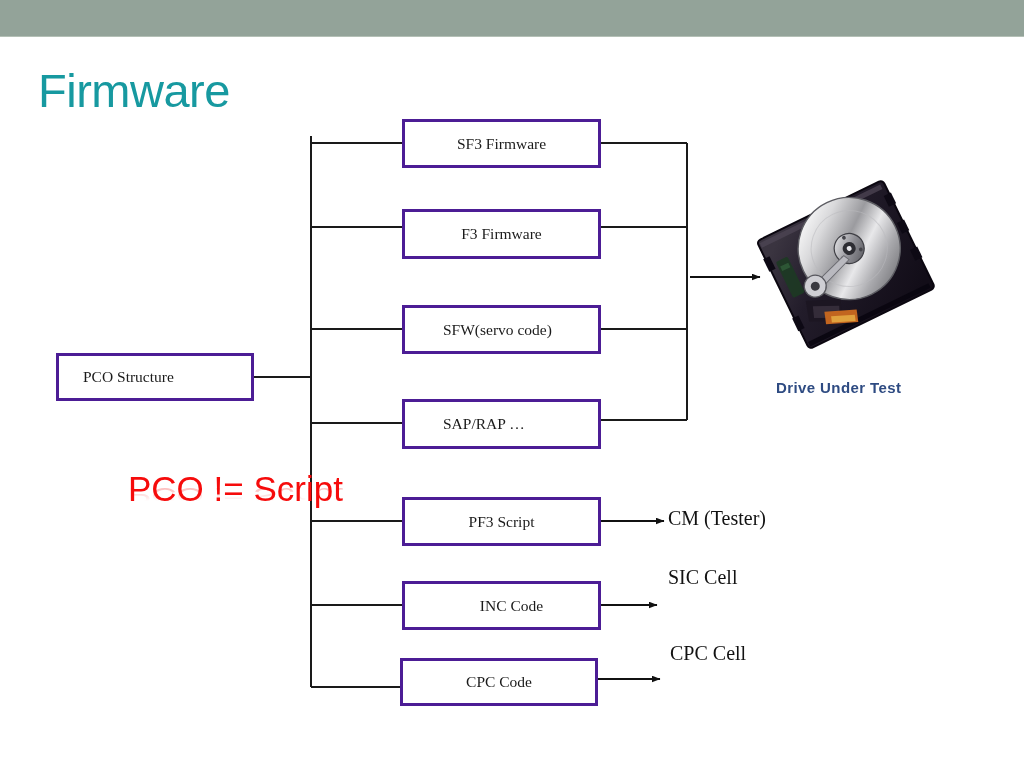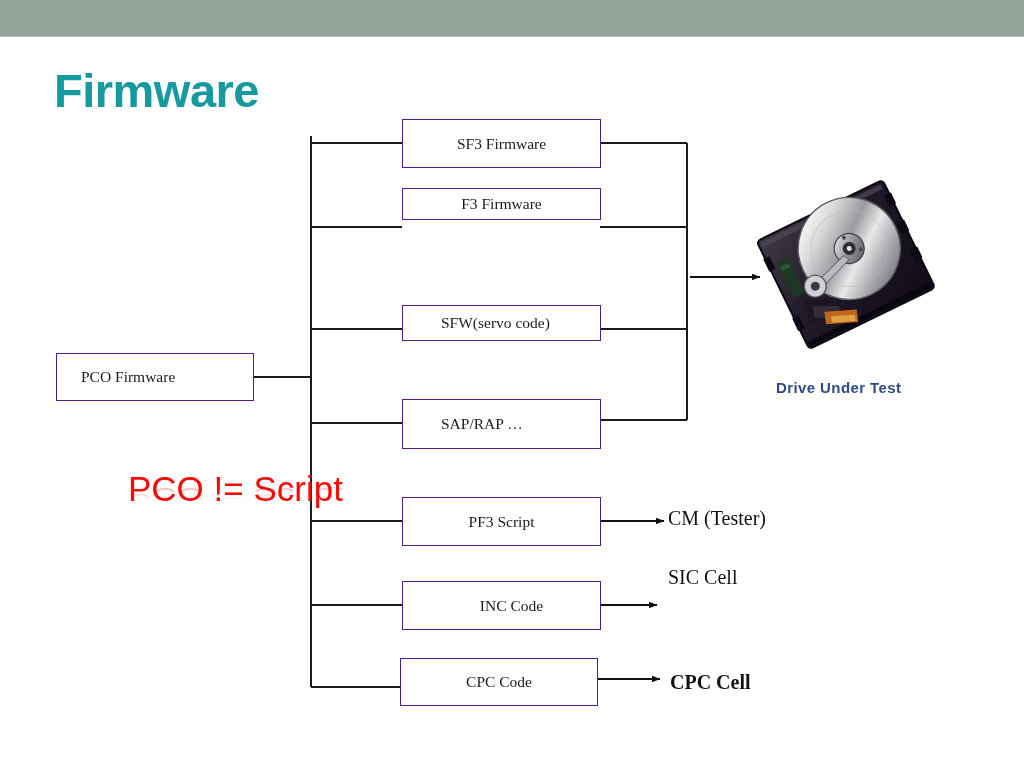--- a/index.html
+++ b/index.html
@@ -38,40 +38,39 @@
   }
 
   
   #slide-title {
     position: absolute;
     left: 38px;
     top: 62px;
     font-family: "Liberation Sans", sans-serif;
     font-size: 47px;
     line-height: 58px;
-    font-weight: bold;
+    font-weight: normal;
     color: #1799a0;
     letter-spacing: -0.5px;
     white-space: nowrap;
-    margin-left: 16px;
   }
 
   
   #diagram {
     position: absolute;
     left: 0; top: 0;
     width: 1024px;
     height: 767px;
   }
   #diagram svg { display: block; }
 
   .node-box {
     position: absolute;
     box-sizing: border-box;
-    border: 1px solid #4c1d95;
+    border: 3px solid #4c1d95;
     background: #ffffff;
     display: flex;
     align-items: center;
     justify-content: center;
   }
   .node-label {
     font-family: "Liberation Serif", serif;
     font-size: 15.5px;
     color: #1a1a1a;
     white-space: nowrap;
@@ -182,32 +181,32 @@
       </g>
 
       <line x1="690" y1="277" x2="760" y2="277" stroke="#111111" stroke-width="2.2" marker-end="url(#arrowhead)"></line>
 
       <line x1="600" y1="521" x2="664" y2="521" stroke="#111111" stroke-width="2.2" marker-end="url(#arrowhead)"></line>
       <line x1="600" y1="605" x2="657" y2="605" stroke="#111111" stroke-width="2.2" marker-end="url(#arrowhead)"></line>
       <line x1="598" y1="679" x2="660" y2="679" stroke="#111111" stroke-width="2.2" marker-end="url(#arrowhead)"></line>
     </svg>
 
     <div class="node-box left-node" style="left:56px; top:353px; width:198px; height:48px;">
-      <span class="node-label">PCO Firmware</span>
+      <span class="node-label">PCO Structure</span>
     </div>
 
     <div class="node-box" style="left:402px; top:119px; width:199px; height:49px;">
       <span class="node-label">SF3 Firmware</span>
     </div>
 
-    <div class="node-box" style="left:402px; top:188px; width:199px; height:32px;align-items:center;">
+    <div class="node-box" style="left:402px; top:209px; width:199px; height:50px;align-items:center;">
       <span class="node-label">F3 Firmware</span>
     </div>
 
-    <div class="node-box indent-node" style="left:402px; top:305px; width:199px; height:36px;">
+    <div class="node-box indent-node" style="left:402px; top:305px; width:199px; height:49px;">
       <span class="node-label">SFW(servo code)</span>
     </div>
 
     <div class="node-box indent-node" style="left:402px; top:399px; width:199px; height:50px;">
       <span class="node-label">SAP/RAP …</span>
     </div>
 
     <div class="node-box" style="left:402px; top:497px; width:199px; height:49px;">
       <span class="node-label">PF3 Script</span>
     </div>
@@ -217,21 +216,21 @@
     </div>
 
     <div class="node-box" style="left:400px; top:658px; width:198px; height:48px;">
       <span class="node-label">CPC Code</span>
     </div>
 
     <div class="endpoint-label" style="left:668px; top:507px;">CM (Tester)</div>
 
     <div class="endpoint-label" style="left:668px; top:566px;">SIC Cell</div>
 
-    <div class="endpoint-label" style="left:670px; top:671px;font-weight:bold;">CPC Cell</div>
+    <div class="endpoint-label" style="left:670px; top:642px;">CPC Cell</div>
 
     <svg id="drive-image" viewBox="0 0 186 186">
       <defs>
         <linearGradient id="platterGrad" x1="0.15" y1="0.05" x2="0.85" y2="0.95">
           <stop offset="0%" stop-color="#fdfdfd"></stop>
           <stop offset="22%" stop-color="#d9d9db"></stop>
           <stop offset="45%" stop-color="#9b9b9f"></stop>
           <stop offset="62%" stop-color="#e8e8ea"></stop>
           <stop offset="80%" stop-color="#a9a9ad"></stop>
           <stop offset="100%" stop-color="#76767a"></stop>

